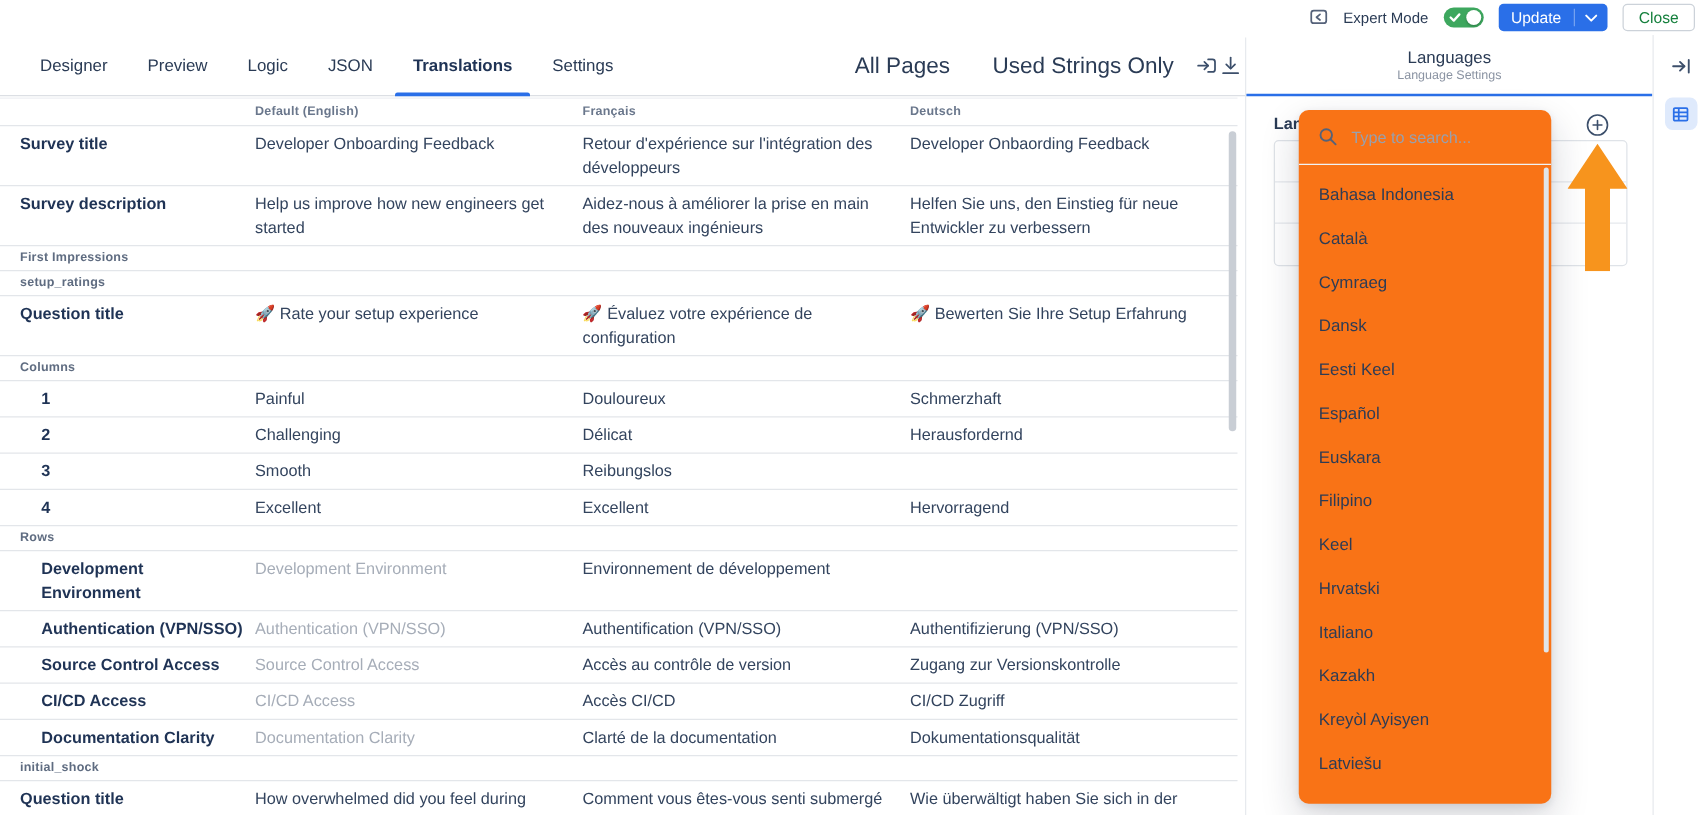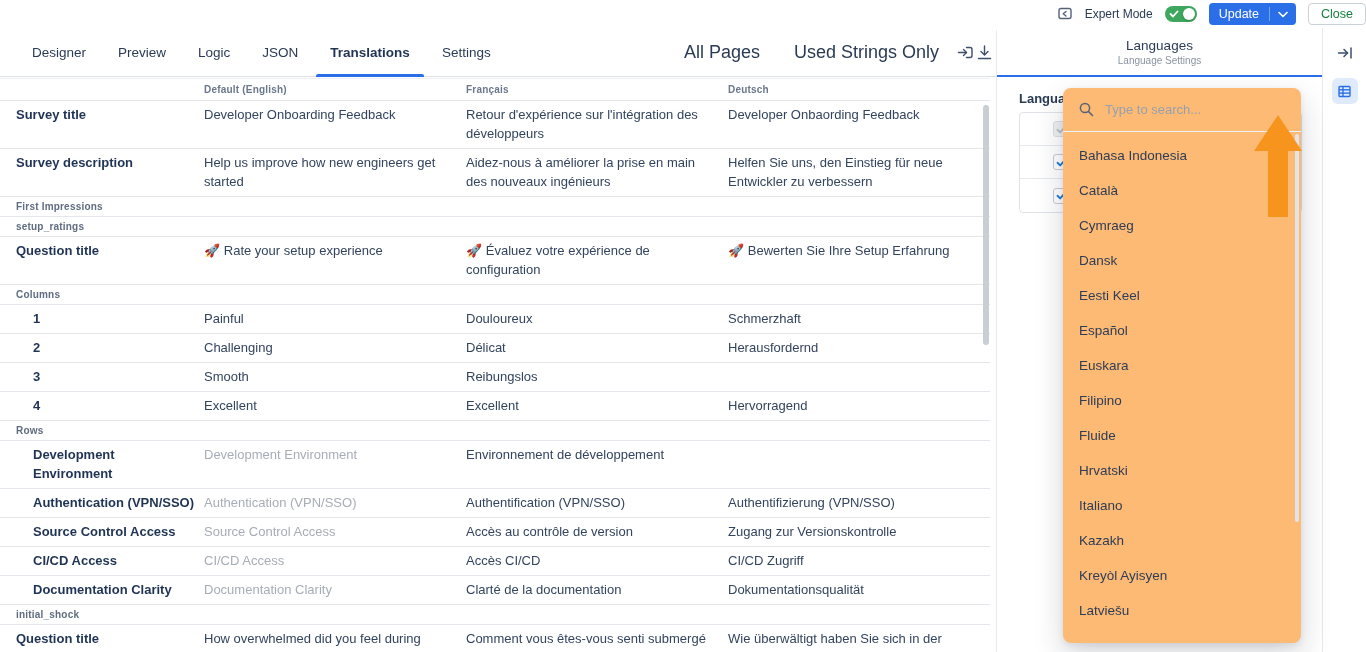--- a/index.html
+++ b/index.html
@@ -7,21 +7,21 @@
     --navy:#1f3355; --text:#33445e; --muted:#a6adb8; --sec:#5f6c81; --hdr:#6a778c;
     --line:#e3e6ea;
   }
   *{box-sizing:border-box;margin:0;padding:0;}
   html,body{width:1366px;height:652px;overflow:hidden;background:#fff;
     font-family:"Liberation Sans",sans-serif;position:relative;}
   svg{display:block}
 
   
   .topbar{position:absolute;top:0;left:0;width:1366px;height:28px;background:#fff;
-    display:flex;align-items:center;justify-content:flex-end;gap:12px;text-align:center;}
+    display:flex;align-items:center;justify-content:flex-end;gap:12px;padding-right:10px;text-align:center;}
   .tb-label{font-size:12px;color:#2a3b55;}
   .toggle{width:32px;height:16px;border-radius:9px;background:var(--green);position:relative;cursor:pointer;}
   .toggle .knob{position:absolute;right:2px;top:2px;width:12px;height:12px;border-radius:50%;background:#fff;box-shadow:0 1px 2px rgba(0,0,0,.25);}
   .toggle .tick{position:absolute;left:4px;top:3px;}
   .btn-update{display:flex;align-items:center;height:22px;background:var(--accent);border-radius:4px;color:#fff;font-size:12.5px;cursor:pointer;}
   .btn-update .lbl{padding:0 10px;}
   .btn-update .sep{width:1px;height:14px;background:rgba(255,255,255,.35);}
   .btn-update .chev{padding:0 8px;}
   .btn-close{height:22px;display:flex;align-items:center;padding:0 12px;border:1px solid #ccd2d9;border-radius:4px;font-size:12.5px;color:#15803d;background:#fff;cursor:pointer;}
 
@@ -58,21 +58,21 @@
 
   
   .pg-title{position:absolute;left:1019px;top:91px;font-size:13px;font-weight:600;color:#2a3b55;z-index:1;white-space:nowrap;}
   .cb-list{position:absolute;left:1019px;top:112px;width:283px;border:1px solid #dfe3e8;border-radius:4px;background:#fff;z-index:1;}
   .cbrow{height:33px;display:flex;align-items:center;padding-left:33px;border-bottom:1px solid #e6e9ed;cursor:pointer;}
   .cbrow:last-child{border-bottom:none;}
   .cb{width:16px;height:16px;border:1px solid #c6ccd4;border-radius:3px;background:#fff;display:flex;align-items:center;justify-content:center;}
   .cb.disabled{background:#eef0f2;border-color:#dcdfe4;}
 
   
-  .dropdown{position:absolute;left:1063px;top:88px;width:238px;height:555px;background:#fdba74;border-radius:8px;z-index:50;overflow:hidden;
+  .dropdown{position:absolute;left:1039px;top:88px;width:202px;height:555px;background:#f97316;border-radius:8px;z-index:50;overflow:hidden;
     box-shadow:0 2px 6px rgba(20,30,50,.08),0 12px 30px rgba(20,30,50,.18);}
   .search-row{height:44px;display:flex;align-items:center;gap:10px;padding:0 15px;border-bottom:1px solid #f0f2f5;}
   .search-input{border:none;outline:none;font-size:13px;color:#2e3c55;width:140px;background:transparent;}
   .search-input::placeholder{color:#98a0ae;}
   .lang-list{padding-top:6px;}
   .lang-item{height:35px;display:flex;align-items:center;padding-left:16px;font-size:13.5px;color:#2e3c55;cursor:pointer;}
   .dd-thumb{position:absolute;right:2px;top:46px;width:4px;height:388px;background:#e1e4e9;border-radius:2px;}
 
   .add-lang{position:absolute;left:1268px;top:90px;z-index:40;cursor:pointer;}
   .arrow{position:absolute;left:1254px;top:115px;z-index:60;pointer-events:none;}
@@ -292,21 +292,21 @@
   </div>
   <div class="lang-list">
       <div class="lang-item">Bahasa Indonesia</div>
       <div class="lang-item">Català</div>
       <div class="lang-item">Cymraeg</div>
       <div class="lang-item">Dansk</div>
       <div class="lang-item">Eesti Keel</div>
       <div class="lang-item">Español</div>
       <div class="lang-item">Euskara</div>
       <div class="lang-item">Filipino</div>
-      <div class="lang-item">Fluide</div>
+      <div class="lang-item">Keel</div>
       <div class="lang-item">Hrvatski</div>
       <div class="lang-item">Italiano</div>
       <div class="lang-item">Kazakh</div>
       <div class="lang-item">Kreyòl Ayisyen</div>
       <div class="lang-item">Latviešu</div>
     </div>
   <div class="dd-thumb"></div>
 </div>
 
 <span class="add-lang">

